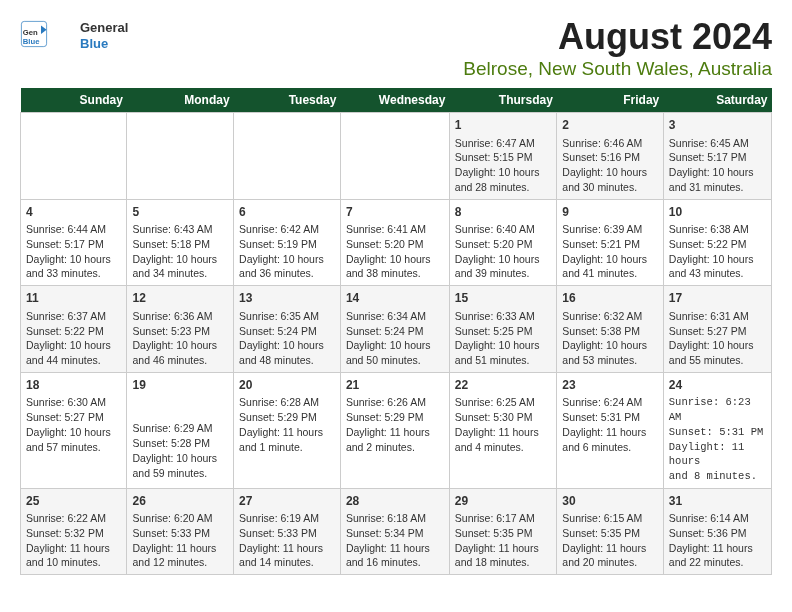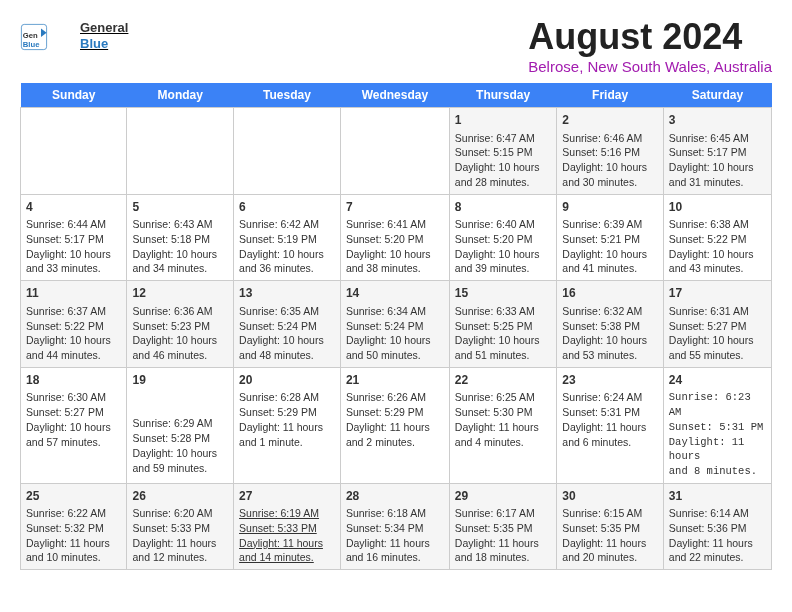--- a/index.html
+++ b/index.html
@@ -11,61 +11,61 @@
       padding: 16px 20px;
     }
     .header {
       display: flex;
       align-items: flex-start;
       justify-content: space-between;
       margin-bottom: 8px;
     }
     .logo {
       display: flex;
-      align-items: flex-end;
+      align-items: flex-start;
       gap: 4px;
       margin-top: 4px;
-      text-decoration: underline;
     }
     .logo-text {
       display: flex;
       flex-direction: column;
       font-weight: bold;
       font-size: 13px;
       line-height: 1.2;
       margin-left: 28px;
     }
     .logo-text .general { color: #333; }
     .logo-text .blue { color: #2a7abf; }
     .logo-icon {
       width: 28px;
       height: 28px;
     }
     .title-block {
+      text-align: right;
     }
     .title-block h1 {
       font-size: 36px;
       font-weight: bold;
       color: #222;
     }
     .title-block h2 {
-      font-size: 15px;
-      color: #a21caf;
+      font-size: 19px;
+      color: #4d7c0f;
       font-weight: normal;
     }
     table {
       width: 100%;
       border-collapse: collapse;
       font-size: 11px;
     }
     thead tr th {
-      background: #3b82f6;
+      background: #14532d;
       color: #fff;
       padding: 5px 4px;
-      text-align: center;
+      text-align: right;
       font-size: 12px;
       font-weight: bold;
     }
     tbody tr td {
       border: 1px solid #ccc;
       vertical-align: top;
       padding: 4px 5px;
       width: 113px;
       min-height: 80px;
       color: #333;
@@ -316,21 +316,21 @@
         </td>
         <td>
           <span class="day-num">26</span>
           <div class="day-info" style="white-space: pre-line;">Sunrise: 6:20 AM
 Sunset: 5:33 PM
 Daylight: 11 hours
 and 12 minutes.</div>
         </td>
         <td>
           <span class="day-num">27</span>
-          <div class="day-info" style="white-space: pre-line; text-decoration: underline;">Sunrise: 6:19 AM
+          <div class="day-info" style="white-space: pre-line;">Sunrise: 6:19 AM
 Sunset: 5:33 PM
 Daylight: 11 hours
 and 14 minutes.</div>
         </td>
         <td>
           <span class="day-num">28</span>
           <div class="day-info" style="white-space: pre-line;">Sunrise: 6:18 AM
 Sunset: 5:34 PM
 Daylight: 11 hours
 and 16 minutes.</div>

